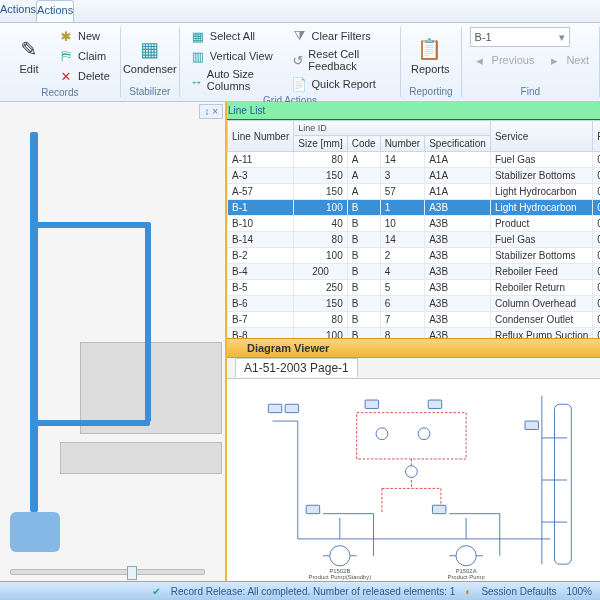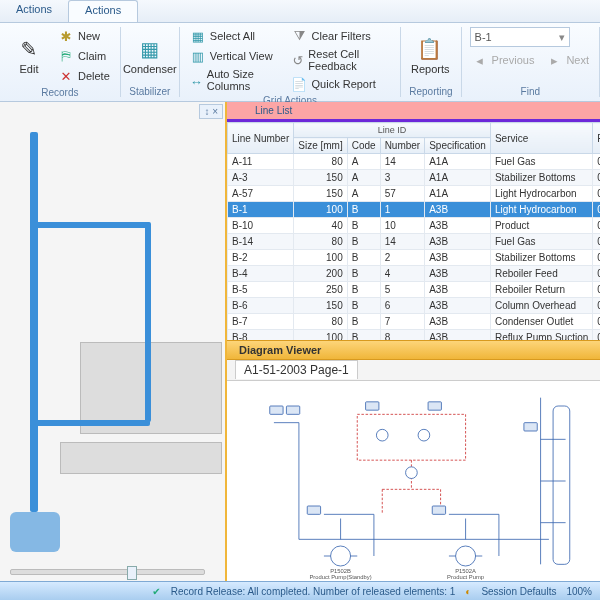--- a/index.html
+++ b/index.html
@@ -1,43 +1,43 @@
 <!DOCTYPE html>
 <html><head>
 <meta charset="utf-8">
 <style>
 html,body{margin:0;padding:0;font-family:"Segoe UI",Tahoma,sans-serif;font-size:11px;color:#333;background:#fff;width:600px;height:600px;overflow:hidden}
 .app{display:flex;flex-direction:column;height:600px}
 .tabs{display:flex;background:linear-gradient(#f5f9fd,#e6eef7);border-bottom:1px solid #b6c9de;height:22px}
-.tab{padding:3px 16px;color:#2a5a8a;cursor:pointer}
+.tab{padding:3px 0;color:#2a5a8a;cursor:pointer}
 .tab.active{background:#f9fcff;border:1px solid #b6c9de;border-bottom:none;border-radius:3px 3px 0 0}
 .ribbon{display:flex;background:linear-gradient(#f9fcff,#e9f1fb);border-bottom:1px solid #b6c9de;height:70px;padding:4px 0}
 .group{display:flex;flex-direction:column;justify-content:space-between;border-right:1px solid #c9d8e8;padding:0 8px}
 .group-items{display:flex;gap:6px;flex:1}
 .group-title{text-align:center;color:#5a7aa0;font-size:10px;padding-top:2px}
 .big-btn{display:flex;flex-direction:column;align-items:center;justify-content:center;width:42px;gap:2px;cursor:pointer}
 .small-btns{display:flex;flex-direction:column;gap:2px;justify-content:center}
 .small-btn{display:flex;align-items:center;gap:4px;cursor:pointer;padding:1px 2px}
 .ico{width:16px;height:16px;display:inline-flex;align-items:center;justify-content:center;font-size:13px}
 .ico-lg{width:24px;height:24px;font-size:20px}
 .content{display:flex;flex:1;min-height:0}
 .pane-3d{width:225px;border-right:2px solid #f0b63a;background:#f5f5f5;position:relative;overflow:hidden}
 .pane-3d .pin{position:absolute;top:2px;right:2px;font-size:10px;color:#5a7aa0;background:#e9f1fb;border:1px solid #b6c9de;padding:1px 4px}
 .pipe{position:absolute;background:#3a8fd9;border-radius:2px}
 .platform{position:absolute;background:#ddd;border:1px solid #bbb}
 .right{flex:1;display:flex;flex-direction:column;min-width:0}
-.list-tab{background:#fca5a5;border-bottom:3px solid #6d28d9;padding:3px 28px;font-size:10px;color:#2a5a8a}
+.list-tab{background:#86efac;border-bottom:1px solid #6d28d9;padding:3px 1px;font-size:10px;color:#2a5a8a}
 .grid{flex:0 0 auto;overflow:auto;background:#fff;max-height:218px}
 table{border-collapse:collapse;width:100%;font-size:10px}
 th{background:linear-gradient(#f7fafd,#e6eef7);border:1px solid #c9d8e8;padding:2px 4px;font-weight:normal;color:#333;text-align:left;white-space:nowrap}
-th.group-h{text-align:center;font-size:9px;color:#555}
+th.group-h{font-size:9px;color:#555}
 td{border:1px solid #e3e9f0;padding:2px 4px;white-space:nowrap}
 tr:nth-child(even) td{background:#f4f7fb}
 tr.sel td{background:#3a8fd9;color:#fff}
-.dv-header{background:linear-gradient(#fdd57a,#f0b63a);color:#333;font-weight:bold;padding:3px 12px;font-size:11px;border-top:1px solid #d89a1f;border-bottom:1px solid #d89a1f}
+.dv-header{background:linear-gradient(#fdd57a,#f0b63a);color:#333;font-weight:bold;padding:3px 20px;font-size:11px;border-top:1px solid #d89a1f;border-bottom:1px solid #d89a1f}
 .dv-tab{background:#f4f4f4;border-bottom:1px solid #ccc;padding:3px 8px;font-size:12px}
 .dv-tab span{background:#fff;border:1px solid #ccc;border-bottom:none;padding:2px 8px}
 .diagram{flex:1;background:#fff;position:relative;overflow:hidden}
 .statusbar{height:18px;background:linear-gradient(#d6eaff,#a9cdef);border-top:1px solid #7fa9d4;display:flex;align-items:center;justify-content:flex-end;gap:10px;padding:0 8px;font-size:10px;color:#2a5a8a}
 .slider-3d{position:absolute;bottom:6px;left:10px;right:20px;height:4px;background:#ddd;border:1px solid #bbb;border-radius:2px}
 .slider-3d .thumb{position:absolute;left:60%;top:-4px;width:8px;height:12px;background:#e9f1fb;border:1px solid #8aa}
 .find-box{border:1px solid #b6c9de;background:#fff;padding:1px 4px;width:90px;height:16px;display:flex;align-items:center;color:#555}
 svg{width:100%;height:100%}
 .pump-lbl{font-size:7px;fill:#555;text-anchor:middle}
 .tag{fill:#3a66b0;stroke:#3a66b0}
@@ -240,21 +240,21 @@
                 <td>B-2</td>
                 <td style="text-align: right;">100</td>
                 <td>B</td>
                 <td>2</td>
                 <td>A3B</td>
                 <td>Stabilizer Bottoms</td>
                 <td>01</td>
               </tr>
               <tr>
                 <td>B-4</td>
-                <td style="text-align: right;">200</td>
+                <td style="text-align: center;">200</td>
                 <td>B</td>
                 <td>4</td>
                 <td>A3B</td>
                 <td>Reboiler Feed</td>
                 <td>01</td>
               </tr>
               <tr>
                 <td>B-5</td>
                 <td style="text-align: right;">250</td>
                 <td>B</td>

